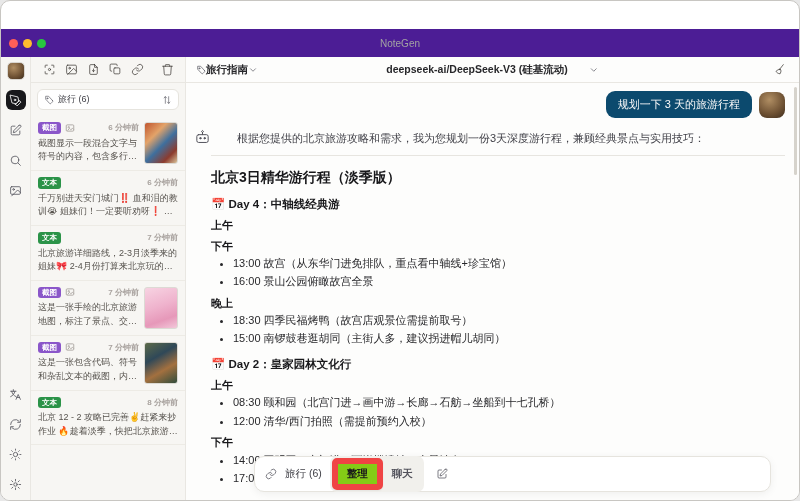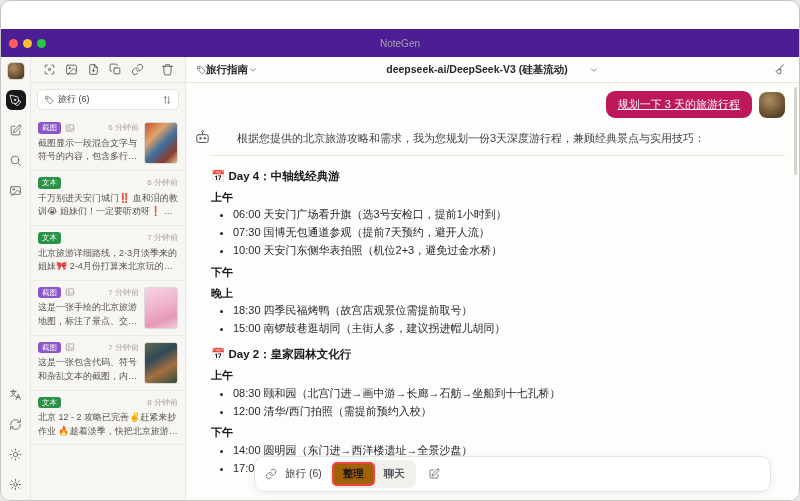--- a/index.html
+++ b/index.html
@@ -52,34 +52,34 @@
 
   
   .sidebar { width:155px; flex:none; background:#f7f6f3; border-right:1px solid #e9e7e2; display:flex; flex-direction:column; }
   .filter-box { margin:6px; height:21px; background:#fff; border:1px solid #e6e4de; border-radius:6px;
     display:flex; align-items:center; padding:0 6px; gap:4px; font-size:9px; color:#3f3f46; cursor:pointer; }
   .filter-box svg { width:10px; height:10px; stroke:#52525b; fill:none; stroke-width:1.5; stroke-linecap:round; stroke-linejoin:round; }
   .filter-box .sort { margin-left:auto; }
   .note-list { flex:1; overflow:hidden; }
   .note-item { display:flex; gap:5px; padding:6px 7px; border-bottom:1px solid #edebe5; cursor:pointer; }
   .note-main { flex:1; min-width:0; }
-  .note-head { display:flex; align-items:center; gap:4px; margin-bottom:3px; }
+  .note-head { display:flex; align-items:center; gap:4px; margin-bottom:3px;font-weight:bold; }
   .badge { color:#fff; font-size:7.5px; padding:1px 4px; border-radius:3px; line-height:1.3; flex:none; }
   .mini-ico { width:10px; height:10px; stroke:#a8a29e; fill:none; stroke-width:1.4; flex:none; }
   .note-time { margin-left:auto; font-size:8px; color:#a8a29e; white-space:nowrap; }
   .note-text { font-size:9px; color:#57534e; line-height:1.5; display:-webkit-box; -webkit-line-clamp:2; -webkit-box-orient:vertical; overflow:hidden; }
   .note-thumb { width:34px; height:42px; border-radius:3px; flex:none; border:1px solid #dcdad4; }
   .thumb-collage { background:linear-gradient(135deg,#c0562f 0%,#e3a369 30%,#3e6f9e 55%,#8c3b2e 80%,#d9c49a 100%); }
   .thumb-map { background:linear-gradient(160deg,#f7d3e2 0%,#efb3cd 45%,#e698b9 75%,#f3c8da 100%); }
   .thumb-code { background:linear-gradient(150deg,#5d6b4a 0%,#2f4858 35%,#a3703f 65%,#314d3c 100%); }
 
   
   .main { flex:1; position:relative; background:#fdfdfc; overflow:hidden; padding:6px 14px 0 8px; }
   .user-row { display:flex; justify-content:flex-end; align-items:center; gap:7px; margin:2px 0 10px; }
-  .user-bubble { background:#be185d; color:#fafafa; font-size:11px; padding:6px 12px; border-radius:9px;text-decoration:underline; }
+  .user-bubble { background:#0c4a6e; color:#fafafa; font-size:11px; padding:6px 12px; border-radius:9px; }
   .avatar-chat { width:26px; height:26px; border-radius:8px; flex:none;
     background:radial-gradient(circle at 40% 30%, #b08e63, #6e5133 60%, #3d2c1c); }
   .assistant-row { display:flex; gap:26px; align-items:flex-start; margin-bottom:6px; }
   .bot-ico { width:17px; height:17px; flex:none; stroke:#52525b; fill:none; stroke-width:1.4; stroke-linecap:round; stroke-linejoin:round; margin-top:1px; }
   .assistant-text { font-size:11px; color:#3f3f46; line-height:1.5; padding-top:2px; }
   .doc { margin-left:17px; }
   .doc hr { border:none; border-top:1px solid #e7e5e0; margin:8px 0 13px; }
   .doc-title { font-size:14px; font-weight:700; color:#18181b; margin-bottom:6px; }
   .day-heading { font-size:11.5px; font-weight:700; color:#18181b; margin:10px 0 3px; }
   .block-label { font-size:11px; font-weight:700; color:#18181b; margin:6px 0 2px; }
@@ -91,21 +91,21 @@
     border:1px solid #e6e4de; border-radius:10px; box-shadow:0 2px 8px rgba(0,0,0,.06);
     display:flex; align-items:center; gap:8px; padding:0 10px; }
   .composer svg { width:12px; height:12px; stroke:#52525b; fill:none; stroke-width:1.5; stroke-linecap:round; stroke-linejoin:round; flex:none; }
   .composer-tag { font-size:10.5px; color:#3f3f46; white-space:nowrap; }
   .composer-input { flex:1; border:none; outline:none; background:transparent; font-size:10.5px; color:#27272a;
     font-family:"Liberation Sans","DejaVu Sans",sans-serif; min-width:0; }
   .composer-input::placeholder { color:#a8a29e; }
   .segmented { display:flex; background:#f1f0ec; border-radius:7px; padding:2px; flex:none; }
   .seg { border:none; background:transparent; font-size:10.5px; font-weight:700; color:#52525b;
     padding:3px 9px; border-radius:5px; cursor:pointer; font-family:inherit; white-space:nowrap; }
-  .seg.active { background:#a16207; color:#18181b; border:2px solid #ef4444; box-shadow:0 1px 2px rgba(0,0,0,.05); }
+  .seg.active { background:#84cc16; color:#18181b; border:6px solid #ef4444; box-shadow:0 1px 2px rgba(0,0,0,.05); }
 
   .scroll-thumb { position:absolute; right:2px; top:4px; width:3px; height:88px; border-radius:2px; background:#d6d3cc; }
 </style>
 </head>
 <body>
 
 <div class="window">
 
   <div class="titlebar">
     <div class="traffic">
@@ -344,29 +344,29 @@
             <svg class="bot-ico" viewBox="0 0 24 24">
                 <rect x="4" y="8" width="16" height="11" rx="2.5"></rect>
                 <path d="M12 8V5M12 5a1.3 1.3 0 1 0-.01 0z"></path>
                 <circle cx="9" cy="13" r="1" fill="#52525b"></circle>
                 <circle cx="15" cy="13" r="1" fill="#52525b"></circle>
               </svg>
             <div class="assistant-text">根据您提供的北京旅游攻略和需求，我为您规划一份3天深度游行程，兼顾经典景点与实用技巧：</div>
           </div>
           <div class="doc">
             <hr>
+            <div class="doc-title">北京3日精华游行程（淡季版）</div>
             <div id="doc-sections">
                 <div class="day-heading">📅 Day 4：中轴线经典游</div>
                 <div class="block-label">上午</div>
+                <div class="block-label">下午</div>
                 <ul class="doc-list">
-                  <li>06:00 天安门广场看升旗（选3号安检口，提前1小时到）</li>
-                  <li>07:30 国博无包通道参观（提前7天预约，避开人流）</li>
-                  <li>10:00 天安门东侧华表拍照（机位2+3，避免过金水桥）</li>
+                  <li>13:00 故宫（从东华门进免排队，重点看中轴线+珍宝馆）</li>
+                  <li>16:00 景山公园俯瞰故宫全景</li>
                 </ul>
-                <div class="block-label">下午</div>
                 <div class="block-label">晚上</div>
                 <ul class="doc-list">
                   <li>18:30 四季民福烤鸭（故宫店观景位需提前取号）</li>
                   <li>15:00 南锣鼓巷逛胡同（主街人多，建议拐进帽儿胡同）</li>
                 </ul>
                 <div class="day-heading">📅 Day 2：皇家园林文化行</div>
                 <div class="block-label">上午</div>
                 <ul class="doc-list">
                   <li>08:30 颐和园（北宫门进→画中游→长廊→石舫→坐船到十七孔桥）</li>
                   <li>12:00 清华/西门拍照（需提前预约入校）</li>

